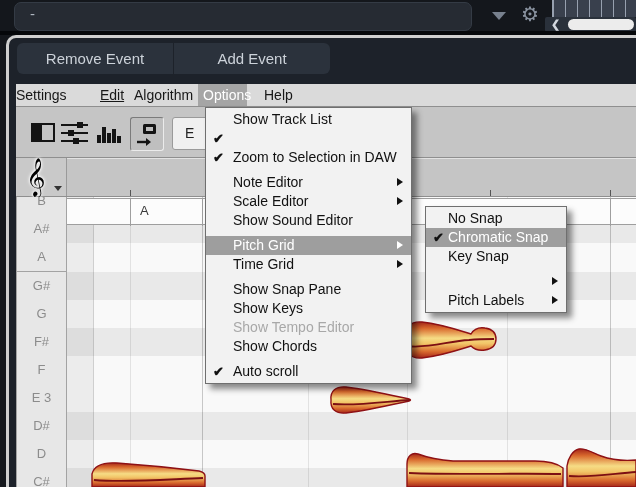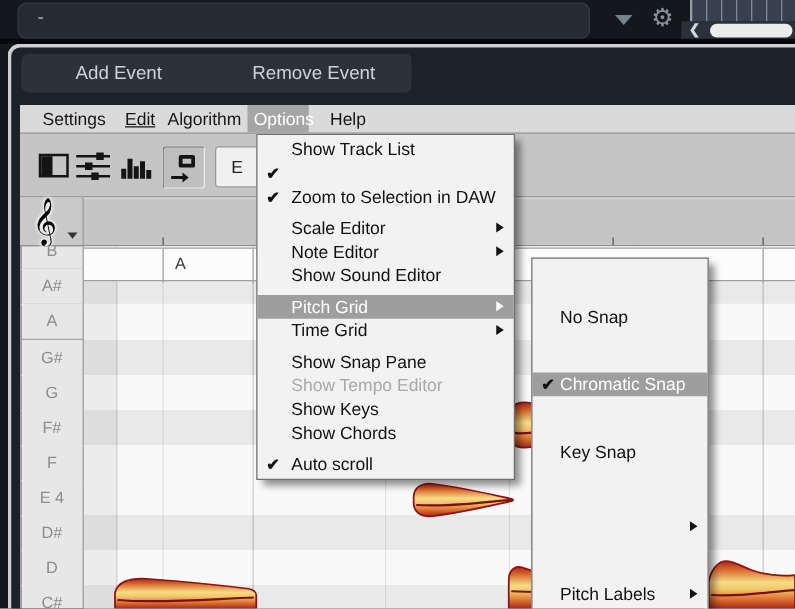--- a/index.html
+++ b/index.html
@@ -67,21 +67,21 @@
 
   
   .label-col{left:16px;top:197px;width:51px;height:290px;overflow:hidden;border-left:1px solid #a3a3a3;box-sizing:border-box;}
   .pitch-cell{position:absolute;left:0;width:50px;height:29px;background:#e7e7e7;border-bottom:1px solid #a3a3a3;border-right:1px solid #a3a3a3;box-sizing:border-box;color:#8c8c8c;font-size:13px;text-align:center;line-height:28px;}
 
   
   .popup{background:#f2f2f2;border:1px solid #6f6f6f;box-shadow:5px 5px 6px rgba(0,0,0,0.45);padding:2px 0;z-index:40;}
   .options-menu{left:205px;top:107px;width:205px;}
   .submenu{left:425px;top:206px;width:140px;z-index:50;}
   .mi{position:relative;height:19px;line-height:19px;font-size:14px;color:#111;padding-left:27px;white-space:nowrap;}
-  .submenu .mi{padding-left:22px;margin-top:35px;}
+  .submenu .mi{padding-left:22px;}
   .mi.hl{background:#9e9e9e;color:#ffffff;}
   .mi.disabled{color:#a8a8a8;}
   .mi .check{position:absolute;left:7px;top:0;font-size:13px;color:#111;font-weight:bold;}
   .mi .sub-arrow{position:absolute;right:8px;top:5px;width:0;height:0;border-top:4.5px solid transparent;border-bottom:4.5px solid transparent;border-left:6px solid currentColor;}
   .menu-sep{height:6px;}
 </style>
 </head>
 <body>
 
 <div class="canvas">
@@ -102,27 +102,27 @@
   </div>
   <div class="abs hscroll"></div>
   <div class="abs hscroll-arrow">❮</div>
   <div class="abs hscroll-thumb"></div>
   <div class="abs top-sep"></div>
 
   <div class="abs window-bg"></div>
   <div class="abs frame"></div>
 
   <div class="abs event-buttons">
+    <div class="event-btn first">Remove Event</div>
     <div class="event-btn">Add Event</div>
-    <div class="event-btn first">Remove Event</div>
   </div>
 
   <div class="abs menubar"></div>
   <div class="abs menu-hl"></div>
-  <div class="abs menubar-item" style="left:34px;">Settings</div>
+  <div class="abs menubar-item" style="left:16px;">Settings</div>
   <div class="abs menubar-item" style="left:100px;text-decoration:underline;">Edit</div>
   <div class="abs menubar-item" style="left:134px;">Algorithm</div>
   <div class="abs menubar-item active" style="left:203px;">Options</div>
   <div class="abs menubar-item" style="left:264px;">Help</div>
 
   <div class="abs toolbar"></div>
   <div class="abs panel-icon"></div>
   <div class="abs panel-icon-fill"></div>
   <div class="abs" style="left:61px;top:121px;width:30px;height:24px;">
     <div class="fader-line" style="position:absolute;left:0;top:3px;width:27px;"></div>
@@ -220,41 +220,41 @@
   </div>
 
   <div class="abs label-col">
     <div class="pitch-cell" style="top:-10px;"><span>B</span></div>
     <div class="pitch-cell" style="top:18px;"><span>A#</span></div>
     <div class="pitch-cell" style="top:46px;"><span>A</span></div>
     <div class="pitch-cell" style="top:75px;"><span>G#</span></div>
     <div class="pitch-cell" style="top:103px;"><span>G</span></div>
     <div class="pitch-cell" style="top:131px;"><span>F#</span></div>
     <div class="pitch-cell" style="top:159px;"><span>F</span></div>
-    <div class="pitch-cell" style="top:187px;"><span>E 4</span></div>
+    <div class="pitch-cell" style="top:187px;"><span>E 3</span></div>
     <div class="pitch-cell" style="top:215px;"><span>D#</span></div>
     <div class="pitch-cell" style="top:243px;"><span>D</span></div>
     <div class="pitch-cell" style="top:271px;"><span>C#</span></div>
   </div>
 
   <div class="abs popup options-menu">
     <div class="mi"><span>Show Track List</span></div>
     <div class="mi"><span class="check">✔</span></div>
     <div class="mi"><span class="check">✔</span><span>Zoom to Selection in DAW</span></div>
     <div class="menu-sep"></div>
+    <div class="mi"><span>Note Editor</span><span class="sub-arrow"></span></div>
     <div class="mi"><span>Scale Editor</span><span class="sub-arrow"></span></div>
-    <div class="mi"><span>Note Editor</span><span class="sub-arrow"></span></div>
     <div class="mi"><span>Show Sound Editor</span></div>
     <div class="menu-sep"></div>
     <div class="mi hl"><span>Pitch Grid</span><span class="sub-arrow"></span></div>
     <div class="mi"><span>Time Grid</span><span class="sub-arrow"></span></div>
     <div class="menu-sep"></div>
     <div class="mi"><span>Show Snap Pane</span></div>
+    <div class="mi"><span>Show Keys</span></div>
     <div class="mi disabled"><span>Show Tempo Editor</span></div>
-    <div class="mi"><span>Show Keys</span></div>
     <div class="mi"><span>Show Chords</span></div>
     <div class="menu-sep"></div>
     <div class="mi"><span class="check">✔</span><span>Auto scroll</span></div>
   </div>
 
   <div class="abs popup submenu">
     <div class="mi"><span>No Snap</span></div>
     <div class="mi hl"><span class="check">✔</span><span>Chromatic Snap</span></div>
     <div class="mi"><span>Key Snap</span></div>
     <div class="menu-sep"></div>

